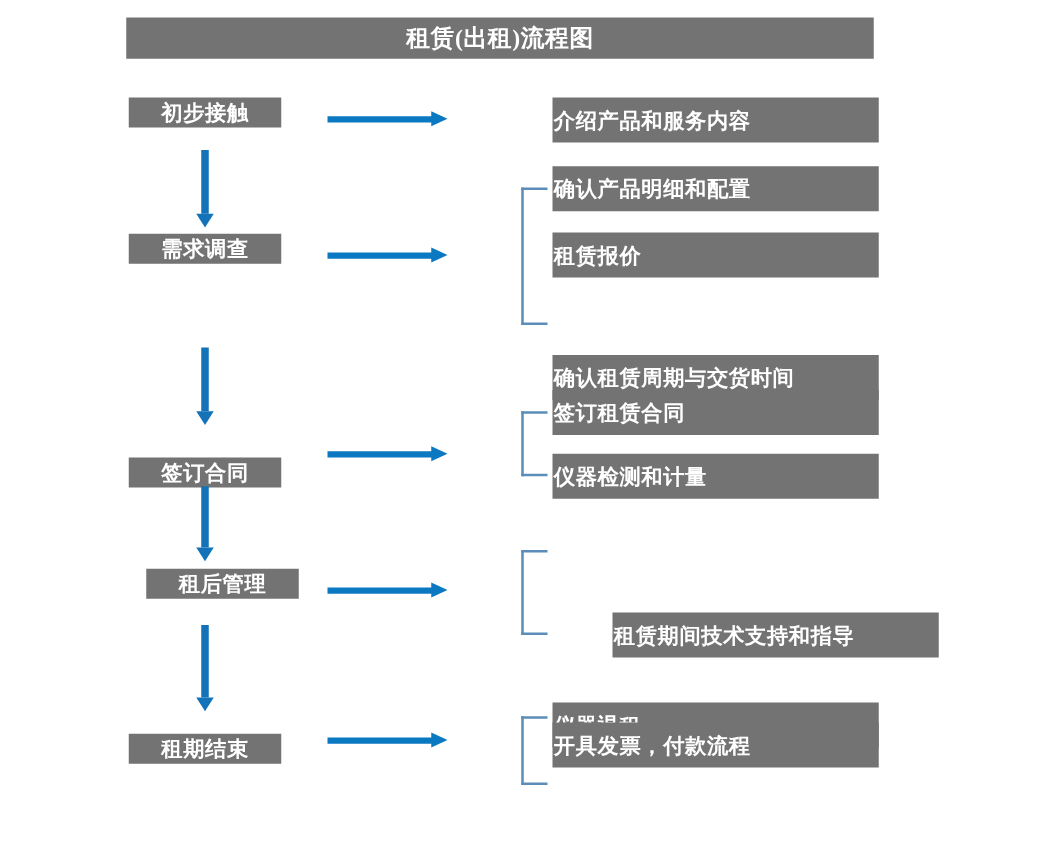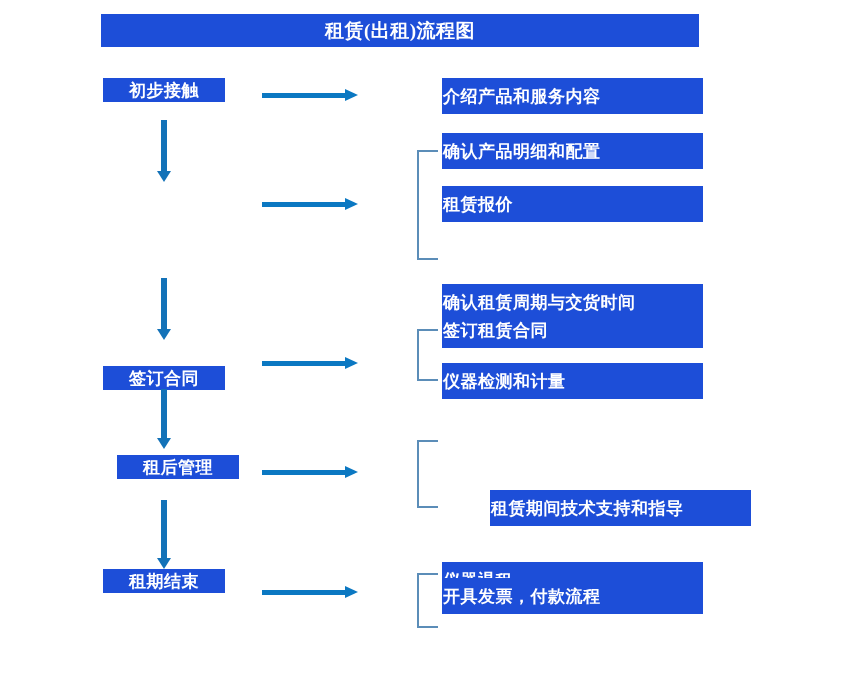--- a/index.html
+++ b/index.html
@@ -12,21 +12,21 @@
   }
   #canvas {
     position: relative;
     width: 844px;
     height: 688px;
     background: #ffffff;
     overflow: hidden;
   }
   .box {
     position: absolute;
-    background: #1d4ed8;
+    background: #737373;
     color: #ffffff;
     font-weight: bold;
     display: flex;
     align-items: center;
     box-sizing: border-box;
     letter-spacing: 0.5px;
     white-space: nowrap;
   }
   .title-bar {
     left: 101px;
@@ -111,26 +111,27 @@
 </style>
 </head>
 <body>
 
 <div id="canvas">
 
   <div class="box title-bar">租赁(出租)流程图</div>
 
   <div class="box stage-box" style="top:78px;">初步接触</div>
 
+  <div class="box stage-box" style="top:187px;">需求调查</div>
 
   <div class="box stage-box" style="top:366px;">签订合同</div>
 
   <div class="box stage-box" style="top:455px;margin-left:14px;">租后管理</div>
 
-  <div class="box stage-box" style="top:569px;">租期结束</div>
+  <div class="box stage-box" style="top:587px;">租期结束</div>
 
   <div class="v-arrow" style="top:120px; height:62px;">
     <div class="shaft" style="height:51px;"></div>
     <div class="head" style="top:51px;"></div>
   </div>
 
   <div class="v-arrow" style="top:278px; height:62px;">
     <div class="shaft" style="height:51px;"></div>
     <div class="head" style="top:51px;"></div>
   </div>

